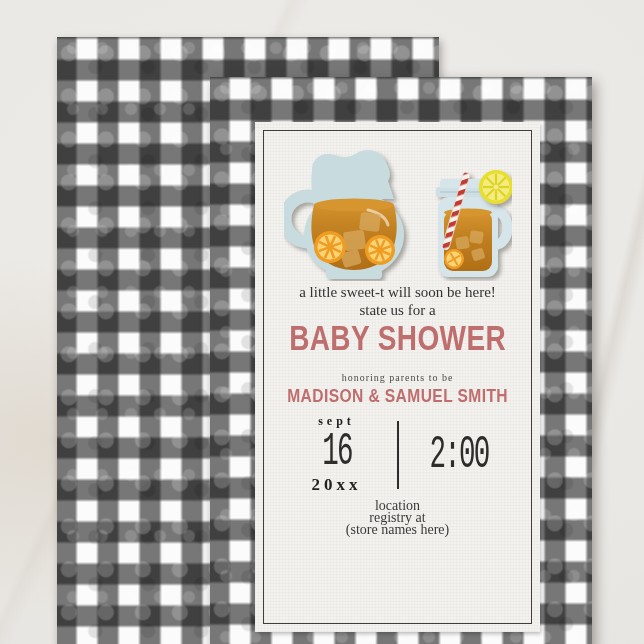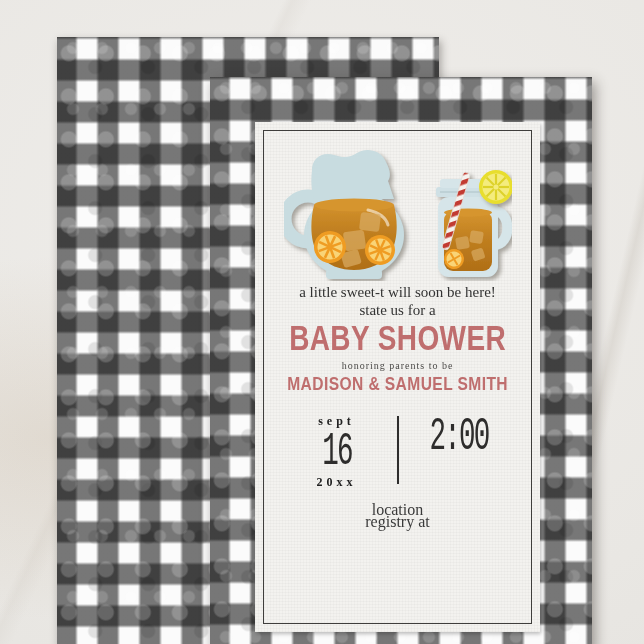--- a/index.html
+++ b/index.html
@@ -53,39 +53,39 @@
   }
   .illustration{margin-top:16px;flex:0 0 auto;}
   .intro-line{font-size:15px;margin-top:2px;line-height:1.2;color:#333;}
   .join-line{font-size:15px;line-height:1.2;color:#333;}
   .shower-title{
     font-family:"Liberation Sans", sans-serif;font-weight:700;
     font-size:35px;line-height:1.02;color:var(--accent,#bf6e6e);
     transform:scaleX(0.80);transform-origin:center;white-space:nowrap;
     margin-top:1px;letter-spacing:0.5px;
   }
-  .honoring{font-size:10px;letter-spacing:1px;color:#4c4b49;margin-top:4px;}
+  .honoring{font-size:10px;letter-spacing:1px;color:#4c4b49;margin-top:16px;}
   .parent-names{
     font-family:"Liberation Sans", sans-serif;font-weight:700;
     font-size:19px;line-height:1.1;color:var(--accent,#bf6e6e);
     transform:scaleX(0.82);transform-origin:center;white-space:nowrap;
     margin-top:3px;letter-spacing:0.5px;
   }
-  .date-row{display:flex;justify-content:center;align-items:flex-start;margin-top:19px;}
+  .date-row{display:flex;justify-content:center;align-items:center;margin-top:7px;}
   .date-col{width:112px;text-align:center;}
   .dt-label{font-size:12px;font-weight:700;letter-spacing:4px;color:#222;}
   .dt-big{
     font-family:"Liberation Mono", monospace;font-weight:400;
     font-size:46px;line-height:0.92;color:#2e2d2c;
     transform:scaleX(0.60);transform-origin:center;letter-spacing:-3px;
     margin-top:2px;white-space:nowrap;
   }
-  .dt-sub{font-size:12px;font-weight:700;letter-spacing:4px;color:#222;margin-top:2px;}
+  .dt-sub{font-size:17px;font-weight:700;letter-spacing:4px;color:#222;margin-top:2px;}
   .dt-divider{width:2px;height:68px;background:#2e2d2c;margin:2px 4px 0 4px;}
-  .details{margin-top:14px;font-size:16px;line-height:12.3px;color:#3a3a3a;}
+  .details{margin-top:5px;font-size:14px;line-height:12.3px;color:#3a3a3a;}
   .details div{white-space:nowrap;}
 </style>
 </head>
 <body>
 
 <div class="scene">
 
   <div class="card gingham card-back"></div>
 
   <div class="card gingham card-front">
@@ -204,18 +204,19 @@
           </div>
           <div class="dt-divider"></div>
           <div class="date-col">
             <div class="dt-big">2:00</div>
           </div>
         </div>
 
         <div class="details">
           <div>location</div>
           <div>registry at</div>
+          <div>(store names here)</div>
         </div>
 
       </div>
     </div>
   </div>
 </div>
 
 </body></html>

